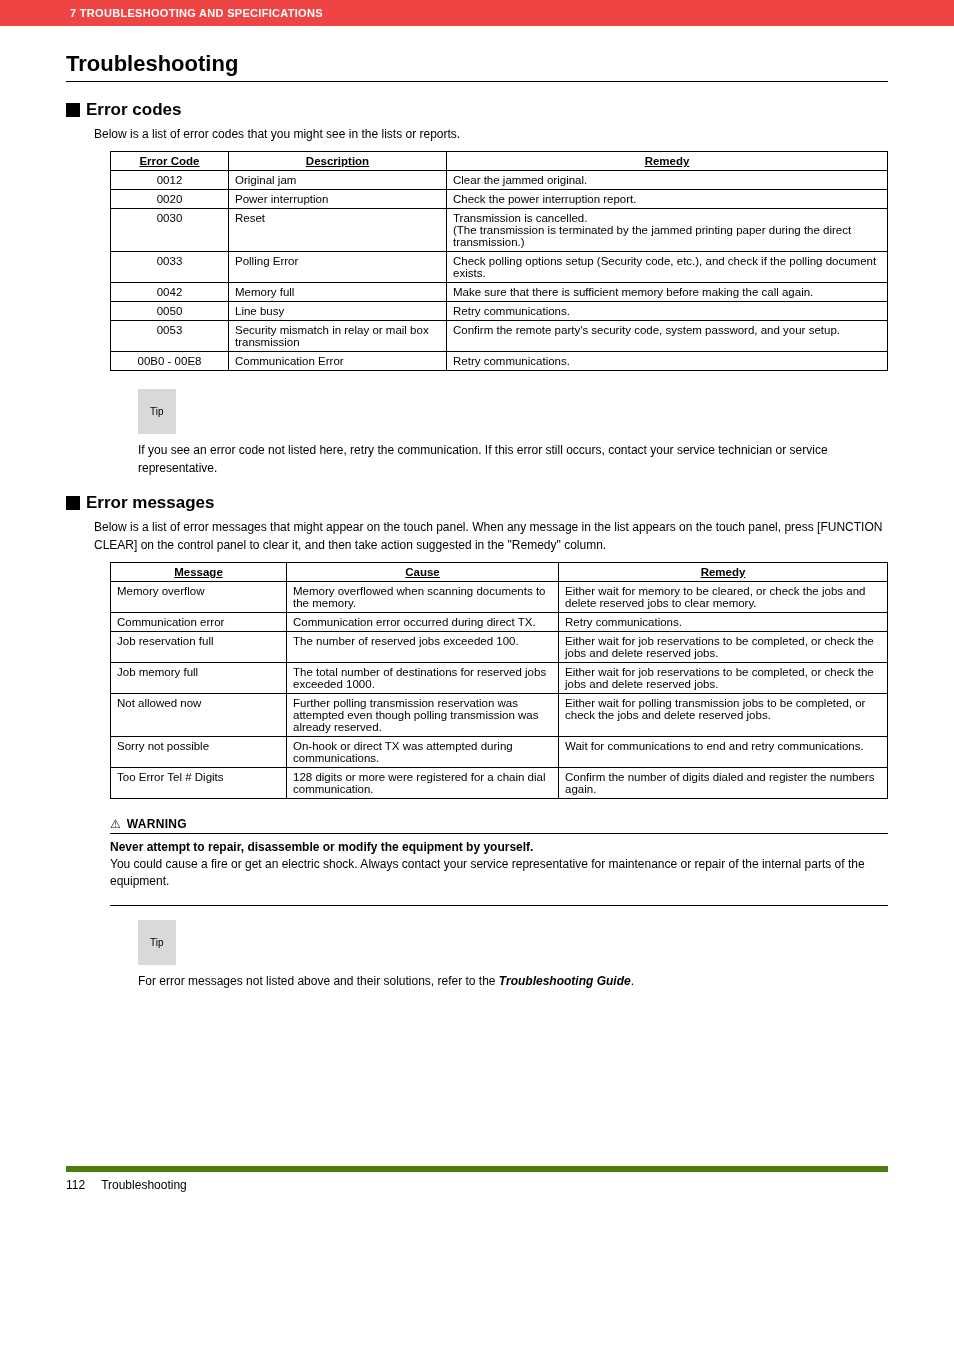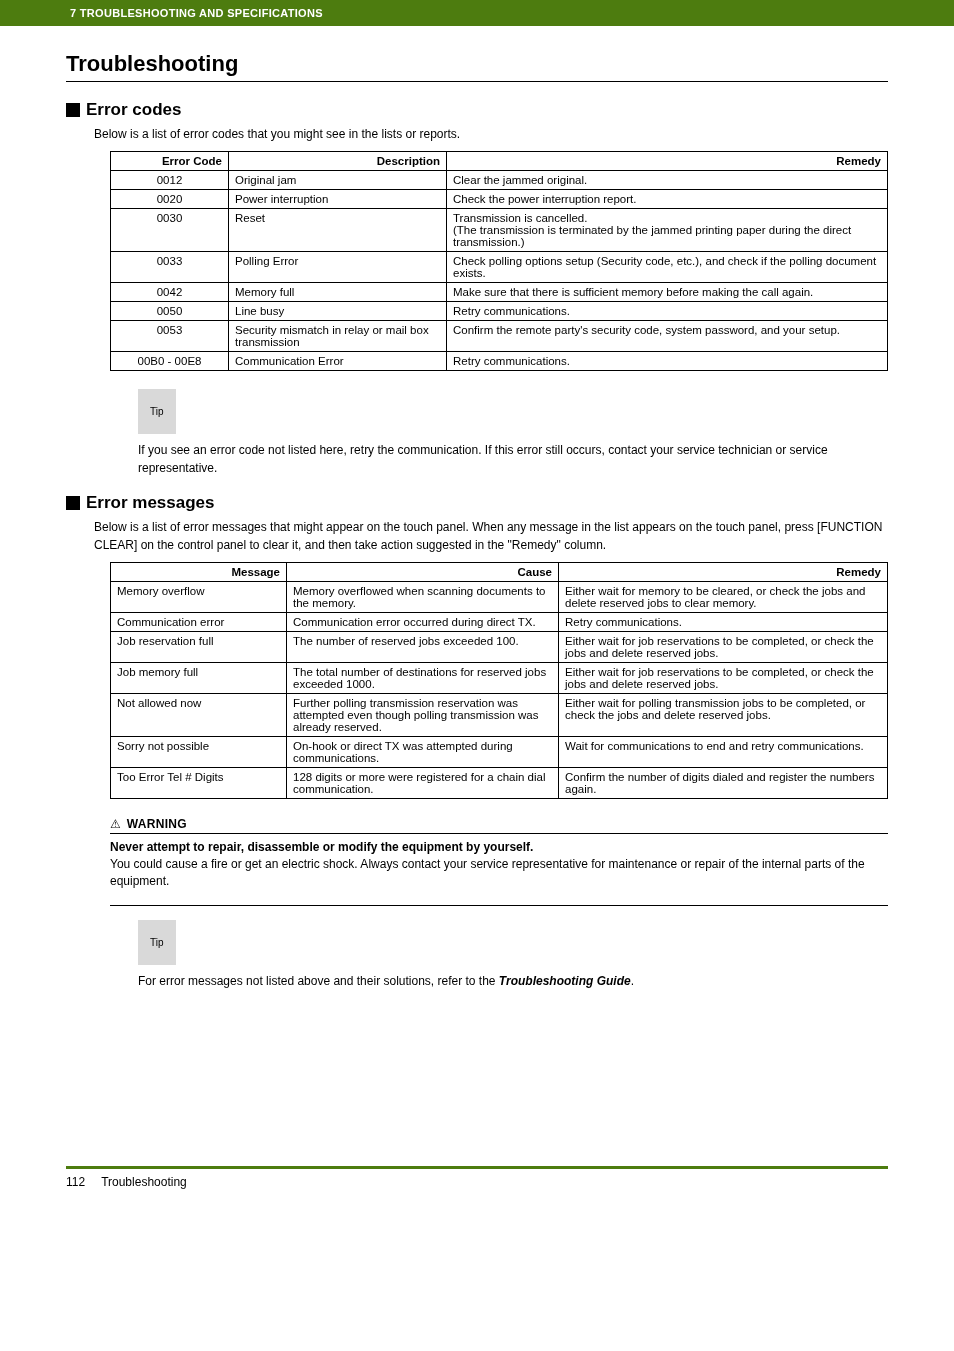--- a/index.html
+++ b/index.html
@@ -1,46 +1,46 @@
 <!DOCTYPE html>
 <html><head>
 <meta charset="utf-8">
 <style>
   * { box-sizing: border-box; margin: 0; padding: 0; }
   html, body { width: 954px; font-family: Arial, Helvetica, sans-serif; background: #fff; color: #000; }
-  .header-bar { background: #4d7c0f; color: #fff; height: 26px; display: flex; align-items: center; padding-left: 70px; font-size: 11px; font-weight: bold; letter-spacing: 0.3px; }
+  .header-bar { background: #ef4444; color: #fff; height: 26px; display: flex; align-items: center; padding-left: 70px; font-size: 11px; font-weight: bold; letter-spacing: 0.3px; }
   .page { padding: 25px 66px 40px 66px; }
   h1.main-title { font-size: 22px; font-weight: bold; border-bottom: 1.5px solid #000; padding-bottom: 4px; margin-bottom: 18px; }
   .section-heading { display: flex; align-items: center; margin-bottom: 6px; }
   .section-heading .bullet { width: 14px; height: 14px; background: #000; margin-right: 6px; flex: none; }
   .section-heading h2 { font-size: 17px; font-weight: bold; }
   .intro-text { font-size: 12px; margin-left: 28px; margin-bottom: 8px; line-height: 1.45; }
   table.codes, table.messages { border-collapse: collapse; width: 100%; margin-left: 0; margin-bottom: 18px; font-size: 11.5px; }
   table.codes { width: calc(100% - 44px); margin-left: 44px; }
   table.messages { width: calc(100% - 44px); margin-left: 44px; }
   table th, table td { border: 1px solid #000; padding: 3px 6px; vertical-align: top; text-align: left; }
-  table th { font-weight: bold; text-align: right; }
+  table th { font-weight: bold; text-align: center; text-decoration: underline; }
   .codes col.c1 { width: 118px; }
   .codes col.c2 { width: 218px; }
   .codes col.c3 { width: auto; }
   .codes td.center { text-align: center; }
   .messages col.c1 { width: 176px; }
   .messages col.c2 { width: 272px; }
   .messages col.c3 { width: auto; }
   .tip-row { margin-left: 72px; margin-top: 14px; margin-bottom: 8px; }
   .tip-badge { display: inline-block; background: #d9d9d9; color: #000; font-size: 10px; padding: 17px 12px; }
   .tip-text, .body-text { font-size: 12px; margin-left: 72px; line-height: 1.45; margin-bottom: 16px; }
   .warning-block { margin-left: 44px; margin-top: 16px; }
   .warning-line { display: flex; align-items: center; border-bottom: 1.5px solid #000; padding-bottom: 2px; margin-bottom: 6px; gap: 6px; }
   .warning-icon { font-size: 12px; line-height: 1; }
   .warning-label { font-size: 12px; font-weight: bold; letter-spacing: 0.3px; }
   .warning-title { font-size: 12px; font-weight: bold; margin-bottom: 2px; }
   .warning-text { font-size: 12px; line-height: 1.45; }
   .hr-thin { border: none; border-top: 1px solid #000; margin-left: 44px; margin-top: 14px; }
-  .footer { position: relative; margin-top: 120px; padding: 0 66px; font-size: 12px; display: flex; align-items: baseline; gap: 16px; border-top: 3px solid #4d7c0f; padding-top: 6px; margin-left: 66px; margin-right: 66px; padding-left:0; padding-right:0;}
+  .footer { position: relative; margin-top: 120px; padding: 0 66px; font-size: 12px; display: flex; align-items: baseline; gap: 16px; border-top: 6px solid #4d7c0f; padding-top: 6px; margin-left: 66px; margin-right: 66px; padding-left:0; padding-right:0;}
   .page-num { font-size: 12px; }
   .footer-title { font-size: 12px; }
   .ref-italic { font-style: italic; font-weight: bold; }
 </style>
 </head>
 <body>
 
 <div class="header-bar">
   <span>7 TROUBLESHOOTING AND SPECIFICATIONS</span>
 </div>

